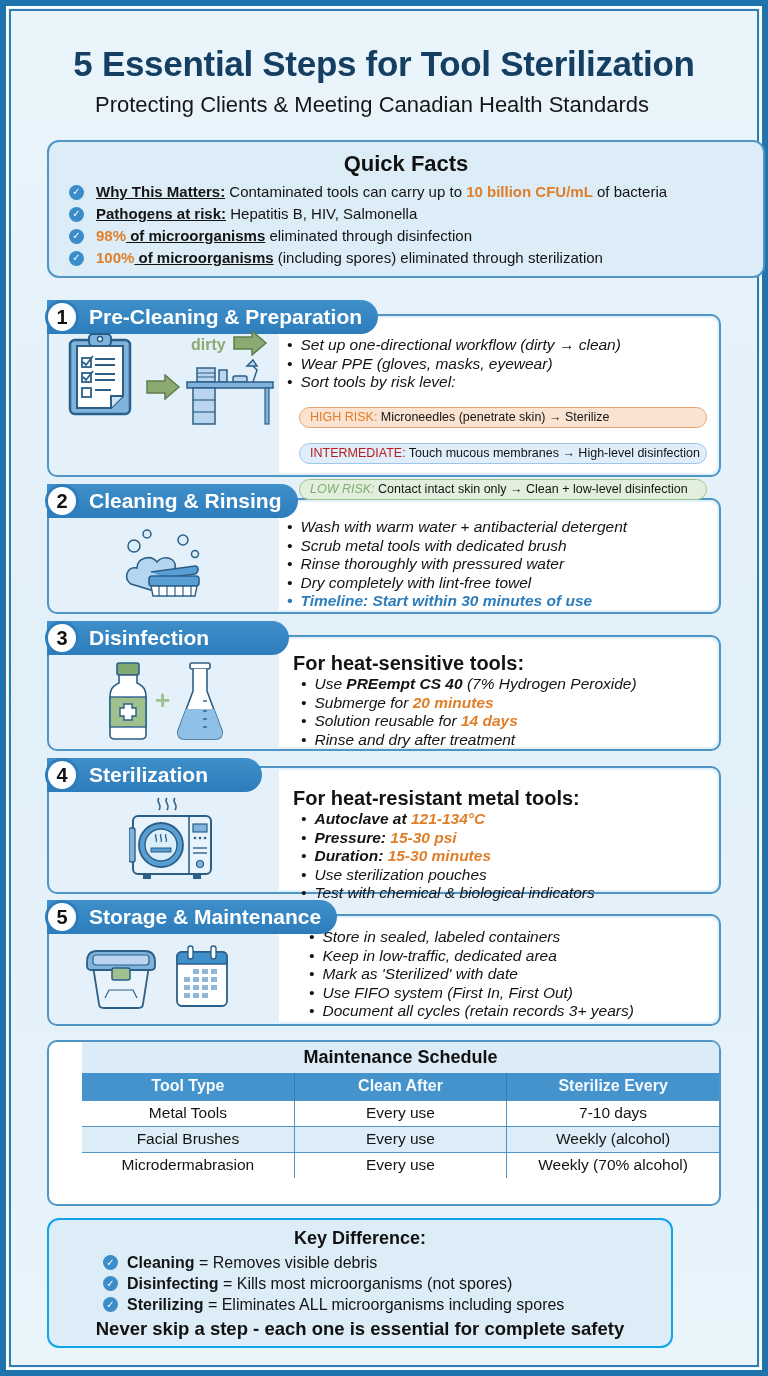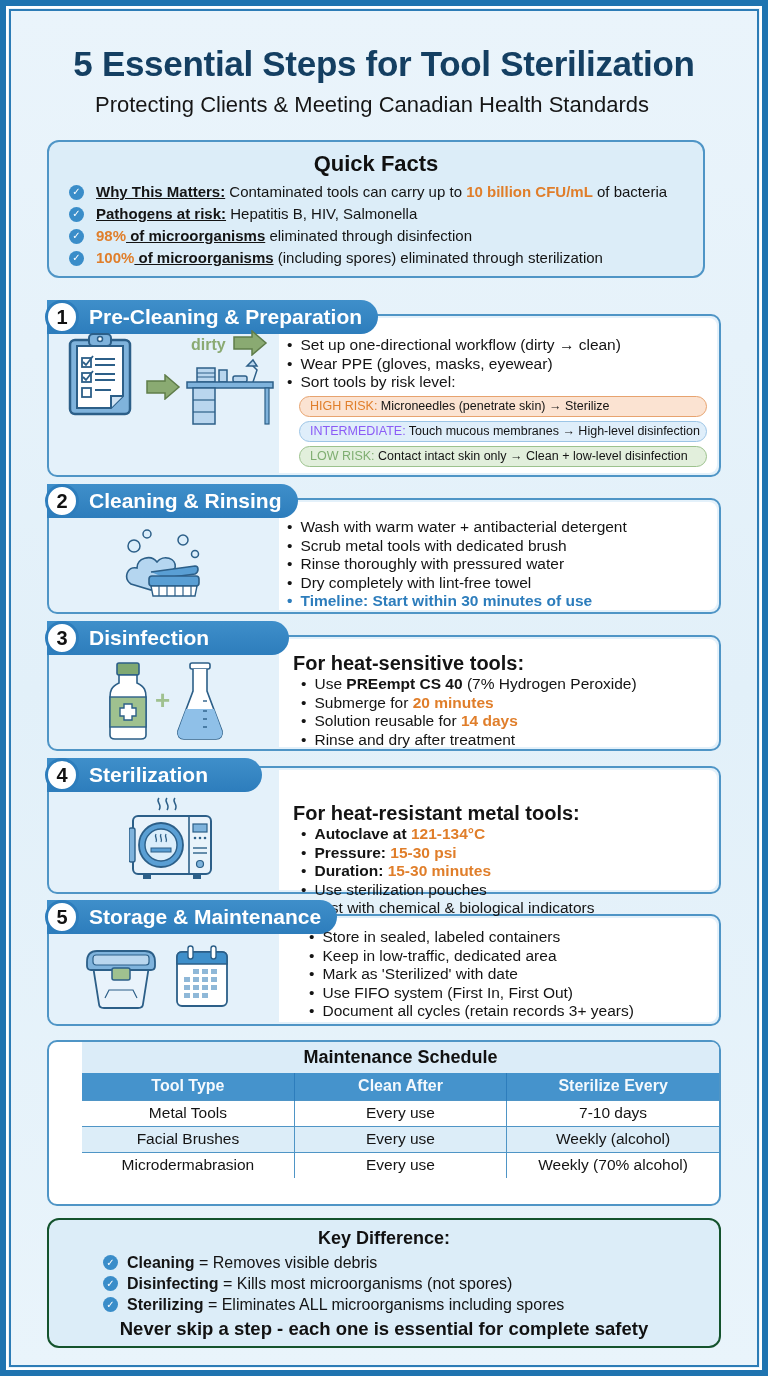--- a/index.html
+++ b/index.html
@@ -20,21 +20,21 @@
   .title {
     position: absolute; left: 0; top: 44px; width: 768px; text-align: center;
     font-size: 35px; font-weight: 700; color: #143f62; letter-spacing: -0.3px;
   }
   .subtitle {
     position: absolute; left: 0; top: 92px; width: 744px; text-align: center;
     font-size: 22px; color: #161616;
   }
   
   .facts {
-    position: absolute; left: 47px; top: 140px; width: 658px; height: 138px;
+    position: absolute; left: 47px; top: 140px; width: 718px; height: 138px;
     border: 2px solid #4f95c6; border-radius: 12px;
     background: #dcedf8;
   }
   .facts h2 { text-align: center; font-size: 22px; font-weight: 700; margin-top: 9px; color:#111; }
   .facts ul { list-style: none; margin-left: 20px; margin-top: 4px; }
   .facts li { font-size: 15px; height: 22px; line-height: 22px; display: flex; align-items: center; white-space: nowrap; }
   .check {
     display: inline-flex; width: 15px; height: 15px; border-radius: 50%;
     background: #3a8dc9; color: #fff; font-size: 10px; align-items: center; justify-content: center;
     margin-right: 12px; flex: none; font-weight: 700;
@@ -57,57 +57,57 @@
     border-radius: 0 17px 17px 0; color: #fff; font-weight: 700; font-size: 21px;
     line-height: 34px; padding-left: 42px; padding-right: 16px; white-space: nowrap;
     z-index: 2;
   }
   .num {
     position: absolute; left: -2px; top: 0; width: 34px; height: 34px; border-radius: 50%;
     background: #fff; border: 3px solid #2d7dbc; color: #111; font-weight: 700; font-size: 20px;
     text-align: center; line-height: 28px; z-index: 3;
   }
   .content { position: absolute; left: 240px; right: 8px; font-size: 15.5px; z-index: 2; }
-  .content ul { list-style: none; }
+  .content ul { list-style: none; font-style: italic; }
   .content li { height: 18.5px; line-height: 18.5px; white-space: nowrap; }
   .content li::before { content: "•"; margin-right: 8px; }
   .content .lead { font-weight: 700; font-size: 20px; height: 20px; line-height: 20px; margin-bottom: 2px; margin-left: 6px; }
   .content.indent ul { margin-left: 14px; }
   .blue-li { color: #2d7dbc; font-weight: 700; }
 
   .risk {
-    height: 21px; border-radius: 11px; margin-top: 4px; margin-left: 12px; width: 408px;
+    height: 21px; border-radius: 11px; margin-top: 15px; margin-left: 12px; width: 408px;
     font-size: 12.5px; line-height: 19px; padding-left: 10px; white-space: nowrap;
   }
   .risk.high { background: #fbe3d2; border: 1.5px solid #e7a36f; }
   .risk.mid { background: #dfeefa; border: 1.5px solid #9cc5e6; }
   .risk.low { background: #e2efdc; border: 1.5px solid #9cc28d; }
   .risk .lbl-high { color: #e07e2a; }
-  .risk .lbl-mid { color: #8b5cf6; }
-  .risk .lbl-low { color: #7fae71; }
+  .risk .lbl-mid { color: #b91c1c; }
+  .risk .lbl-low { color: #7fae71; font-style: italic; }
 
   .icon-area { position: absolute; z-index: 2; }
 
   
   .sched {
     position: absolute; left: 47px; top: 1040px; width: 674px; height: 166px;
     border: 2px solid #4f95c6; border-radius: 10px; overflow: hidden; background: #fff; padding-left: 33px;
   }
   .sched h3 { height: 31px; line-height: 31px; text-align: center; font-size: 18px; font-weight: 700; background: #dbecf8; color:#111; }
   .sched table { width: 100%; border-collapse: collapse; table-layout: fixed; }
   .sched th { background: #4593cc; color: #f4f9fd; font-size: 16px; font-weight: 700; height: 27px; border-right: 1px solid #2d7dbc; }
   .sched td { font-size: 15.5px; text-align: center; height: 26px; border-right: 1px solid #4f95c6; border-top: 1px solid #4f95c6; }
   .sched th:last-child, .sched td:last-child { border-right: none; }
   .sched tr:nth-child(even) td { background: #dcedf8; }
   .sched tr:nth-child(odd) td { background: #ffffff; }
 
   
   .keydiff {
-    position: absolute; left: 47px; top: 1218px; width: 674px; height: 130px;
-    border: 2px solid #14532d; border-radius: 12px; background: #dcedf8;
+    position: absolute; left: 47px; top: 1218px; width: 626px; height: 130px;
+    border: 2px solid #0ea5e9; border-radius: 12px; background: #dcedf8;
   }
   .keydiff h3 { text-align: center; font-size: 18px; font-weight: 700; margin-top: 8px; height: 24px; color:#111; }
   .keydiff ul { list-style: none; margin-left: 54px; }
   .keydiff li { font-size: 16px; height: 21px; line-height: 21px; display: flex; align-items: center; white-space: nowrap; }
   .keydiff li .check { margin-right: 9px; }
   .keydiff .final { text-align: center; font-size: 18.5px; font-weight: 700; margin-top: 3px; color:#111; }
 </style>
 </head>
 <body>
 
@@ -299,21 +299,21 @@
       <circle cx="66" cy="42" r="1.3" fill="#2c5f88"></circle>
         <circle cx="71" cy="42" r="1.3" fill="#2c5f88"></circle>
         <circle cx="76" cy="42" r="1.3" fill="#2c5f88"></circle>
       <line x1="64" y1="52" x2="78" y2="52" stroke="#2c5f88" stroke-width="1.4"></line>
       <line x1="64" y1="57" x2="78" y2="57" stroke="#2c5f88" stroke-width="1.4"></line>
       <circle cx="71" cy="68" r="3.5" fill="#7fb3dc" stroke="#2c5f88" stroke-width="1.2"></circle>
       <rect x="14" y="78" width="8" height="5" fill="#2c5f88"></rect>
       <rect x="64" y="78" width="8" height="5" fill="#2c5f88"></rect>
     </svg>
   </div>
-  <div class="content indent" style="top:45px;">
+  <div class="content indent" style="top:30px;">
     <div class="lead">For heat-resistant metal tools:</div>
     <ul>
       <li><b style="white-space:pre">Autoclave at </b><span class="o">121-134°C</span></li>
       <li><b style="white-space:pre">Pressure: </b><span class="o">15-30 psi</span></li>
       <li><b style="white-space:pre">Duration: </b><span class="o">15-30 minutes</span></li>
       <li><span>Use sterilization pouches</span></li>
       <li><span>Test with chemical &amp; biological indicators</span></li>
     </ul>
   </div>
 </div>

